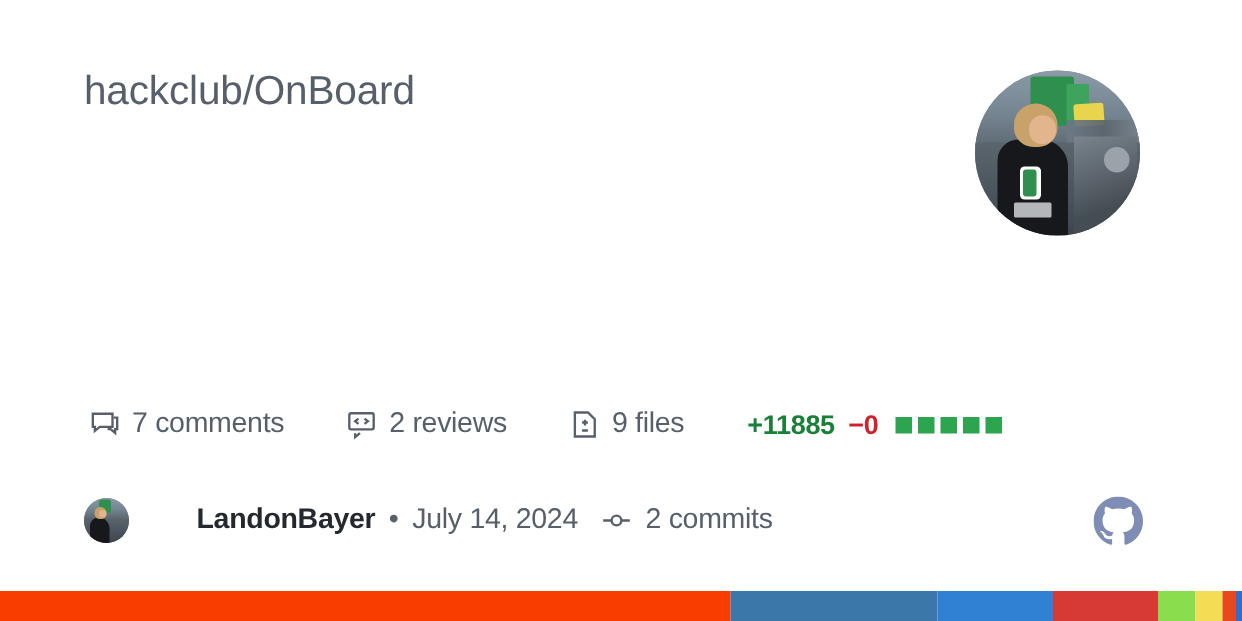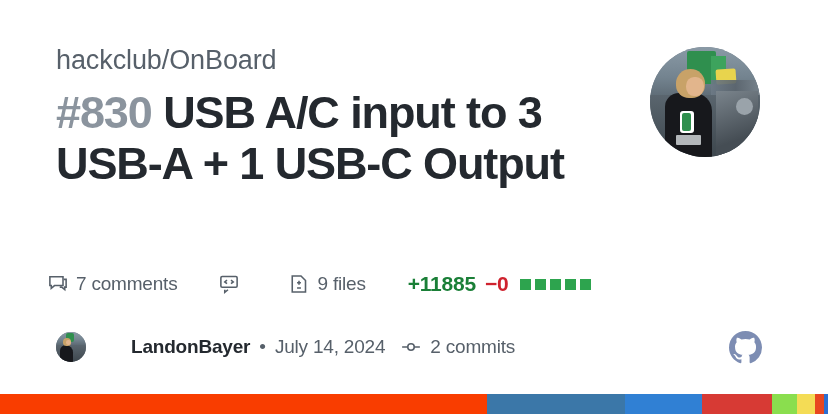--- a/index.html
+++ b/index.html
@@ -64,29 +64,29 @@
               background:#cfd3d6; border-radius:1px; opacity:.85; }
   .av-mach  { position:absolute; right:2%; top:40%; width:38%; height:60%;
               background:linear-gradient(160deg,#7a848c 0%,#454d54 70%); }
   .av-mach2 { position:absolute; right:6%; top:46%; width:16%; height:16%;
               border-radius:50%; background:#9aa3aa; }
   .av-crowd { position:absolute; left:55%; top:30%; width:45%; height:20%;
               background:linear-gradient(90deg,#6d7a86,#5a646d,#78838c); opacity:.9; }
 
   
   .meta {
-    position:absolute; left:48px; top:272px;
+    position:absolute; left:60px; top:272px;
     display:flex; align-items:center;
     font-size:19px; color:#57606a;
   }
   .meta-item { display:flex; align-items:center; margin-right:42px; }
   .meta-item .ic { display:flex; align-items:center; margin-right:8px; }
   .meta-item .tx { letter-spacing:-0.2px; }
 
-  .diffstat { display:flex; align-items:center; font-size:21px; font-weight:bold; }
+  .diffstat { display:flex; align-items:center; font-size:18px; font-weight:bold; }
   .add { color:#1a7f37; margin-right:9px; letter-spacing:-0.2px; }
   .del { color:#cf222e; margin-right:11px; letter-spacing:-0.2px; }
   .sq  { width:11px; height:11px; background:#2da44e; margin-right:4px; }
 
   
   .footer {
     position:absolute; left:56px; top:332px;
     display:flex; align-items:center;
     font-size:19px; color:#57606a;
   }
@@ -107,24 +107,20 @@
   .bar { position:absolute; left:0; bottom:0; width:828px; height:20px; display:flex; }
   .bar span { height:100%; display:block; }
 </style>
 </head>
 <body>
 
 <div class="card">
 
   <div class="content">
     <div class="repo">hackclub/OnBoard</div>
-    <div class="title">
-      <span class="num">#830</span>
-      <span>USB A/C input to 3 USB-A + 1 USB-C Output</span>
-    </div>
   </div>
 
   <div class="avatar-lg">
     <div class="av-sky"></div>
     <div class="av-green"></div>
     <div class="av-green2"></div>
     <div class="av-yellow"></div>
     <div class="av-crowd"></div>
     <div class="av-floor"></div>
     <div class="av-mach"></div>
@@ -150,20 +146,21 @@
     </div>
 
     <div class="meta-item">
       <span class="ic">
         <svg width="20" height="20" viewBox="0 0 16 16" fill="none" stroke="#57606a" stroke-width="1.25">
           <rect x="1.5" y="2" width="13" height="8.6" rx="1"></rect>
           <path d="M4.6 12.6v2.1l2.6-2.1"></path>
           <path d="M6.4 4.9 4.6 6.3l1.8 1.4M9.6 4.9l1.8 1.4-1.8 1.4"></path>
         </svg>
       </span>
+      <span class="tx">2 reviews</span>
     </div>
 
     <div class="meta-item">
       <span class="ic">
         <svg width="20" height="20" viewBox="0 0 16 16" fill="none" stroke="#57606a" stroke-width="1.25">
           <path d="M2.6 1.6h7l3.6 3.6v9.2H2.6z"></path>
           <path d="M8 5.4v3.1M6.45 6.95h3.1M6.45 11.2h3.1"></path>
         </svg>
       </span>
       <span class="tx">9 files</span>

